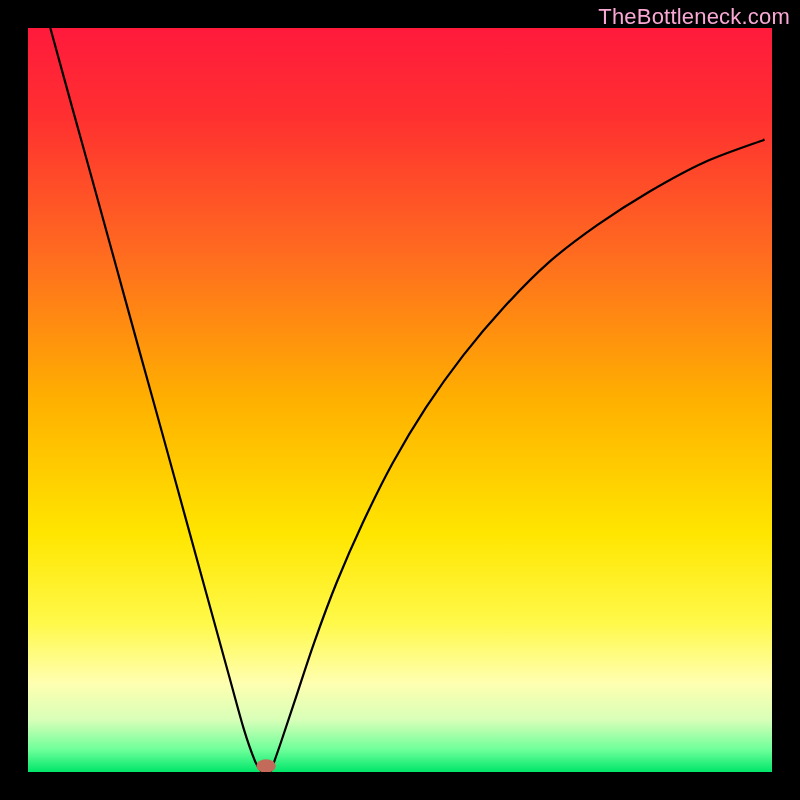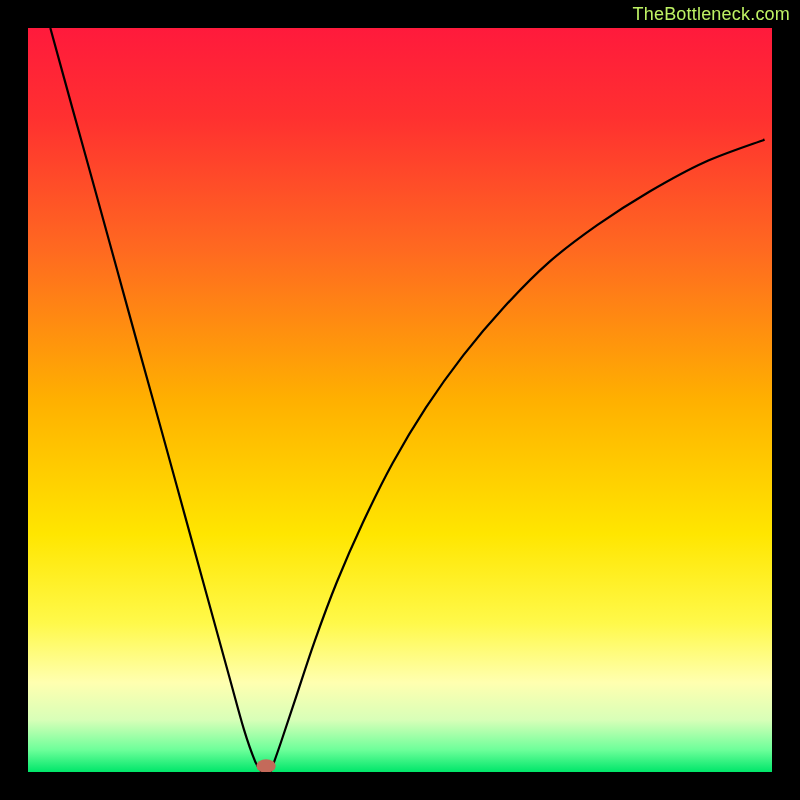--- a/index.html
+++ b/index.html
@@ -24,22 +24,22 @@
     top: 28px;
     left: 28px;
     width: 744px;
     height: 744px;
     overflow: hidden;
   }
   .watermark {
     position: absolute;
     top: 4px;
     right: 10px;
-    color: #bef264;
-    font-size: 18px;
+    color: #f9a8d4;
+    font-size: 22px;
     font-weight: 500;
     letter-spacing: 0.2px;
   }
   svg {
     display: block;
   }
 </style>
 </head>
 <body>
 

